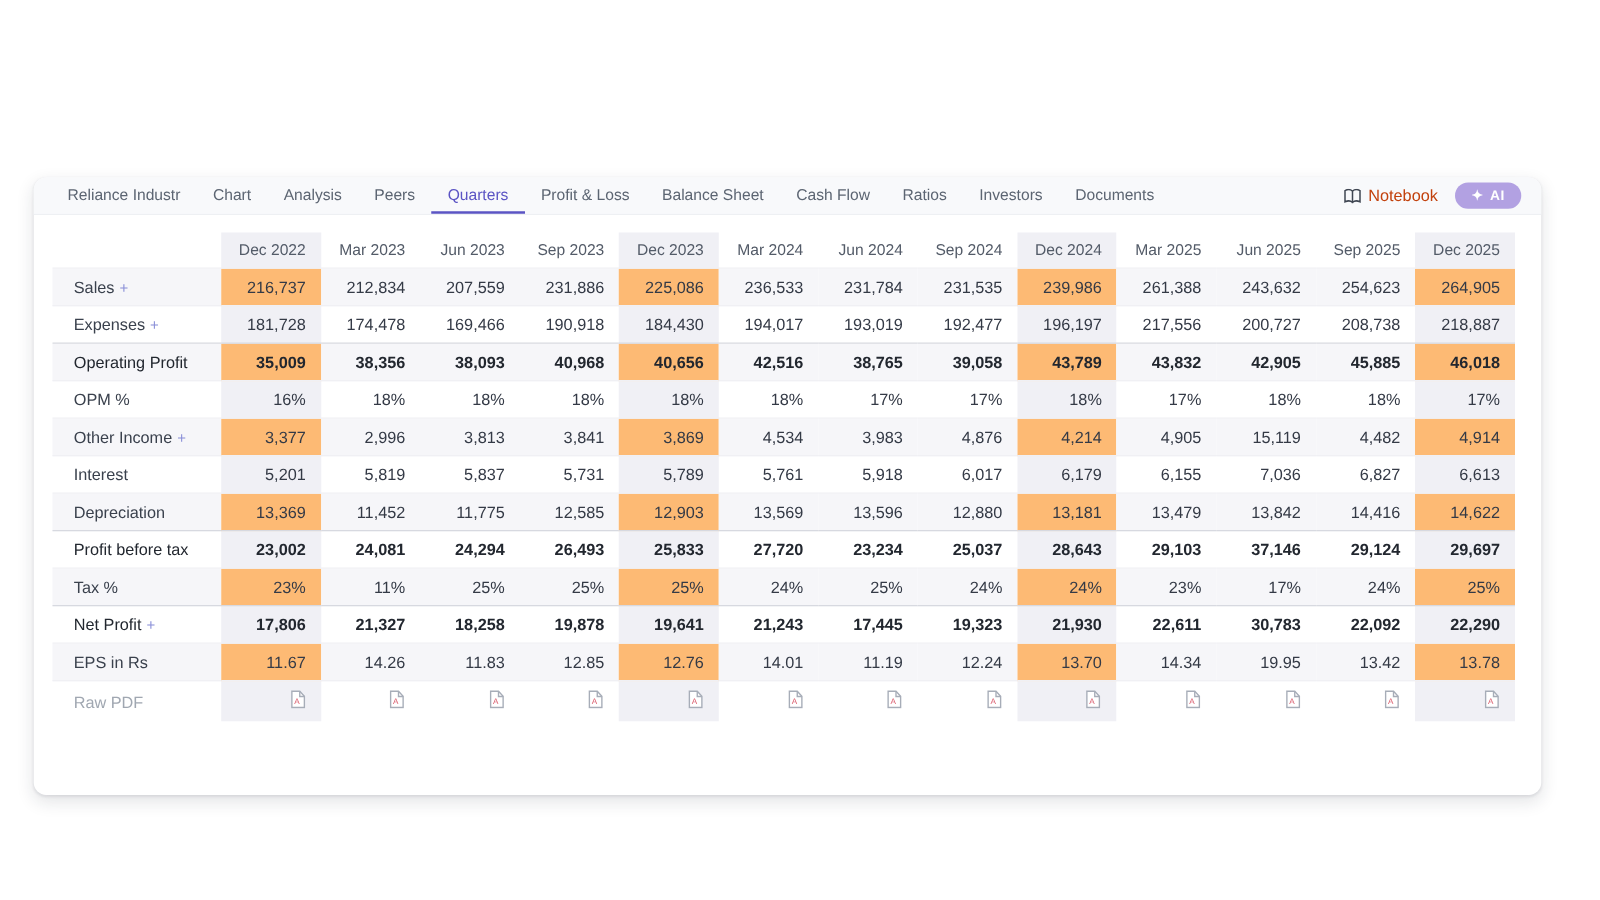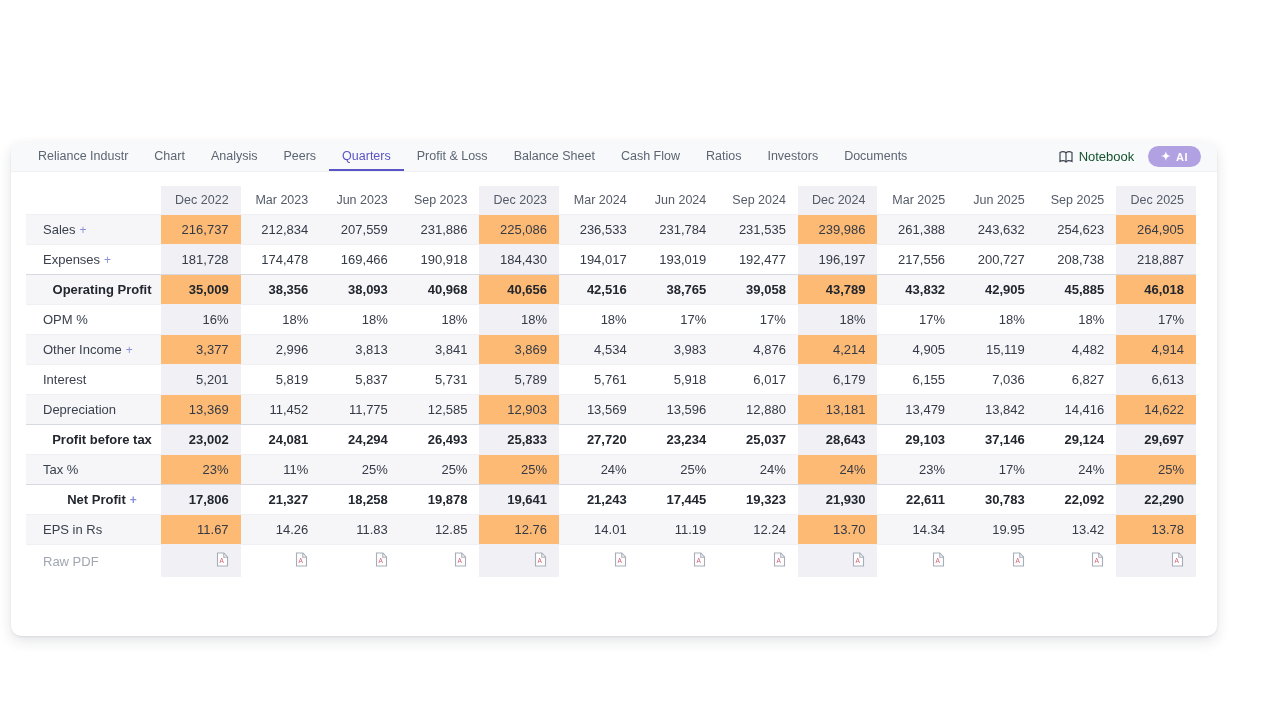--- a/index.html
+++ b/index.html
@@ -1,35 +1,35 @@
 <!DOCTYPE html>
 <html><head>
 <meta charset="utf-8">
 <style>
   * { margin:0; padding:0; box-sizing:border-box; }
   html,body { width:1280px; height:720px; background:#ffffff; font-family:"Liberation Sans", sans-serif; overflow:hidden; }
 
   .card {
-    position:absolute; left:11px; top:142px; width:1206px; min-height:494px;
+    position:absolute; left:27px; top:142px; width:1206px; min-height:494px;
     background:#ffffff; border-radius:10px;
     box-shadow:0 1px 2px rgba(27,31,53,.08), 0 5px 14px rgba(27,31,53,.12);
   }
 
   
   .nav {
     display:flex; align-items:stretch; height:30px; background:#f8f9fb;
     border-radius:10px 10px 0 0; padding:0 16px 0 14px; border-bottom:1px solid #eef0f3;
   }
   .tab {
     display:flex; align-items:center; padding:0 13px; font-size:12.5px; color:#5c6572;
     cursor:pointer; border-bottom:2px solid transparent; white-space:nowrap; text-decoration:none;
   }
   .tab.active { color:#5b54c4; border-bottom-color:#5b54c4; }
   .nav-right { margin-left:auto; display:flex; align-items:center; gap:14px; }
-  .notebook { display:flex; align-items:center; gap:6px; font-size:13px; color:#14532d; cursor:pointer; }
+  .notebook { display:flex; align-items:center; gap:6px; font-size:13px; color:#c2410c; cursor:pointer; }
   .ai-pill {
     display:flex; align-items:center; gap:5px; background:#b2a1e2; color:#ffffff;
     font-size:11px; font-weight:bold; letter-spacing:.5px; padding:4px 13px; border-radius:13px; cursor:pointer;
   }
 
   
   .content { padding:0 21px 26px 15px; }
   .head-row { display:flex; justify-content:space-between; align-items:flex-start; padding:18px 0 0 17px; }
   .page-title { font-size:21px; font-weight:600; color:#1f2430; letter-spacing:.2px; }
   .subtitle { margin-top:8px; font-size:13.5px; color:#5e6774; }
@@ -53,21 +53,21 @@
     font-size:13px; color:#343a46; text-align:right; padding:7px 12px 7px 0; white-space:nowrap;
   }
   td.label-cell { text-align:left; padding:7px 0 7px 17px; color:#3a414d; }
   tr { border-top:1px solid #f0f0f4; }
   thead tr { border-top:none;margin-top:36px; }
   tr.stripe td { background:#f6f6f9; }
   td.dec { background:#f0f0f5; }
   tr.stripe td.dec { background:#fdba74; }
   tr.bold { border-top:1px solid #d7d9e0; }
   tr.bold td { font-weight:bold; color:#22272f; }
-  tr.bold td.label-cell { font-weight:bold;text-align:center; }
+  tr.bold td.label-cell { font-weight:normal; }
   tr.pdf-row td.label-cell { color:#a0a7b1; }
   .plus { color:#8a8fd8; font-size:12px; margin-left:4px; cursor:pointer; }
   .pdf-ico { display:inline-block; cursor:pointer; line-height:0; }
 </style>
 </head>
 <body>
 
 <div class="card">
 
   <div class="nav">

